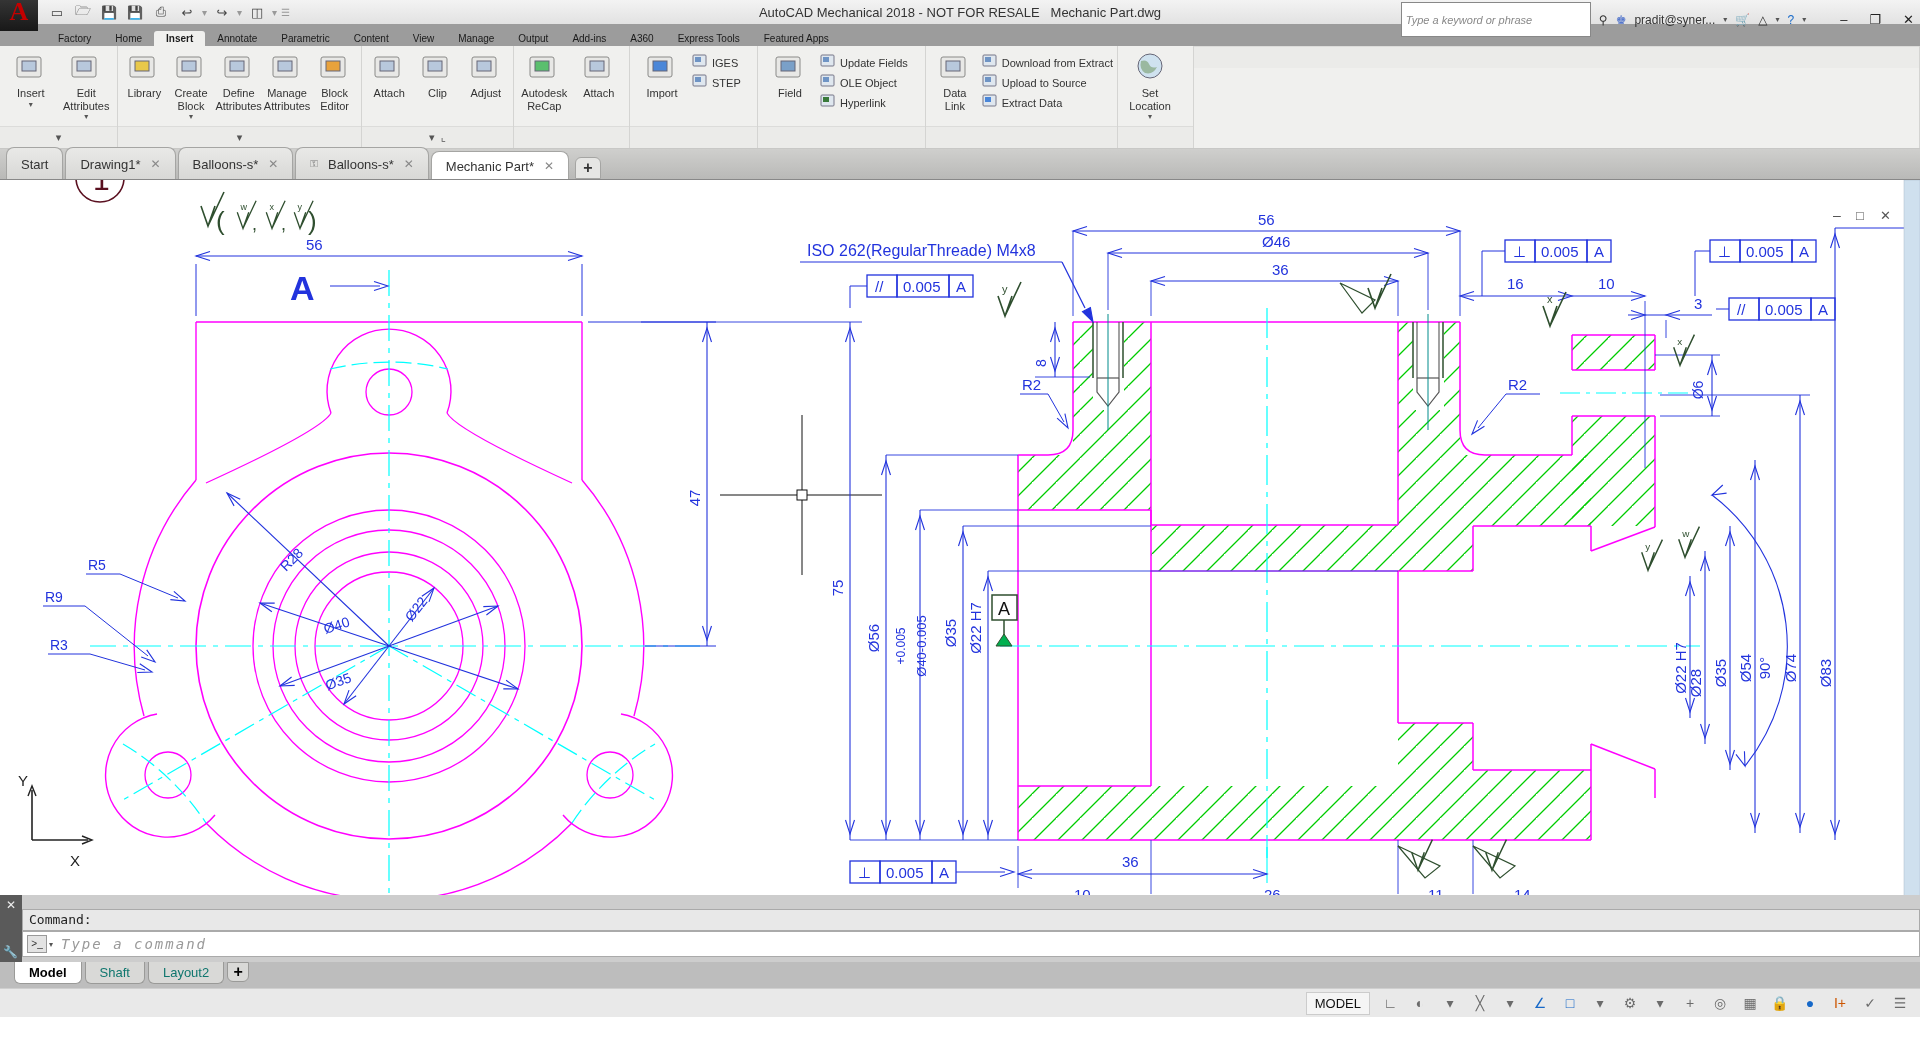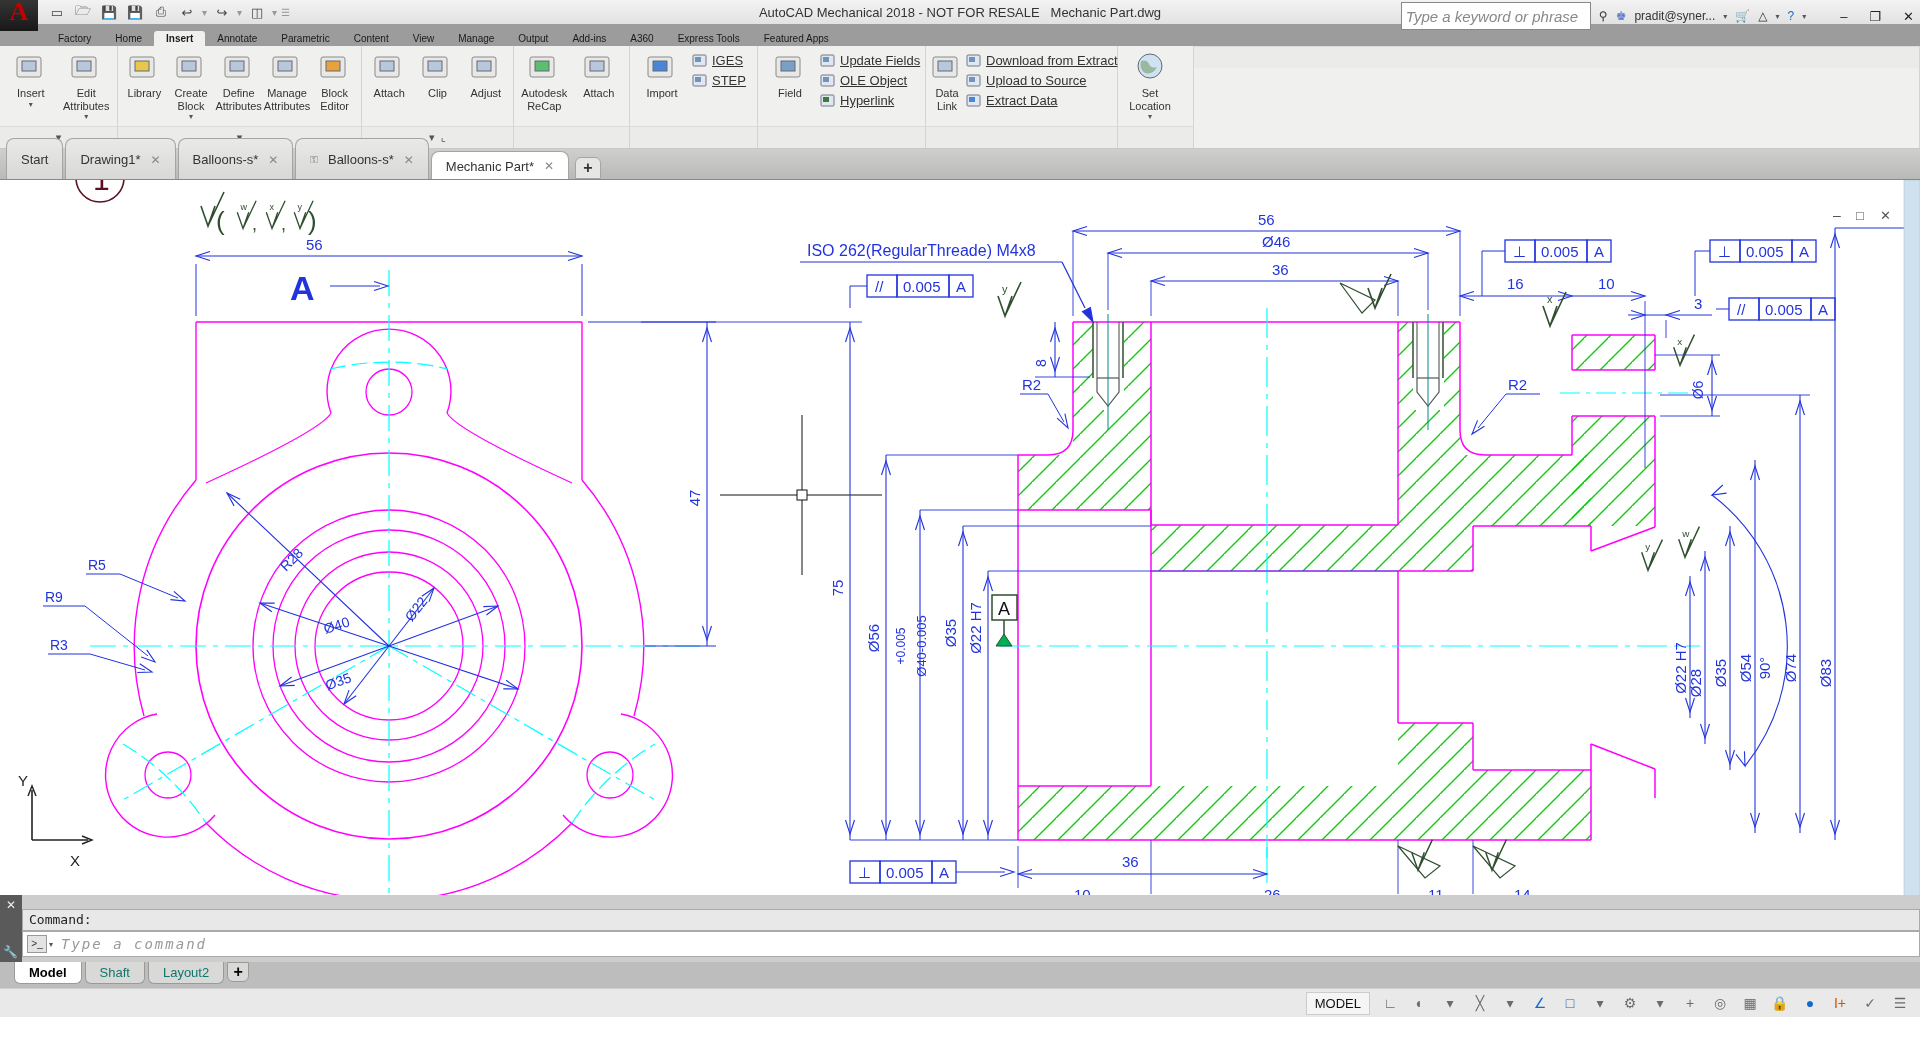--- a/index.html
+++ b/index.html
@@ -6,42 +6,42 @@
   body { width:1920px; height:1039px; font-family:"Liberation Sans",sans-serif; overflow:hidden; background:#fff; }
   
   .titlebar { height:24px; background:linear-gradient(#f3f3f3,#e2e2e2); display:flex; align-items:center; position:relative; }
   .applogo { width:38px; height:38px; background:linear-gradient(#3b3b3b,#181818); display:flex; align-items:center; justify-content:center; z-index:5; }
   .applogo span { color:#c40000; font-size:26px; font-weight:bold; font-family:"Liberation Serif",serif; line-height:1; }
   .qat { display:flex; align-items:center; gap:4px; margin-left:8px; }
   .qat .qi { width:22px; height:18px; display:flex; align-items:center; justify-content:center; font-size:13px; color:#444; }
   .qat .sep { color:#999; font-size:10px; }
   .wintitle { position:absolute; left:0; right:0; text-align:center; font-size:13px; color:#333; pointer-events:none; }
   .tb-right { position:absolute; right:6px; top:2px; display:flex; align-items:center; gap:8px; font-size:12px; color:#333; }
-  .searchbox { width:190px; height:28px; border:1px solid #888; background:#fff; color:#888; font-style:italic; font-size:15px; padding:2px 4px; display:flex; align-items:center; }
+  .searchbox { width:190px; height:35px; border:1px solid #888; background:#fff; color:#888; font-style:italic; font-size:11px; padding:2px 4px; display:flex; align-items:center; }
   .winbtns { display:flex; gap:22px; margin-left:26px; font-size:13px; color:#222; }
   
   .menurow { height:22px; background:#9c9c9c; display:flex; align-items:flex-end; padding-left:46px; }
   .mtab { padding:2px 12px; font-size:10px; color:#1a1a1a; }
   .mtab.active { background:#f0f0ee; border-radius:3px 3px 0 0; font-weight:bold; }
   
   .ribbon { height:103px; background:#f0f0ee; display:flex; border-bottom:1px solid #c8c8c6; }
   .panel { display:flex; flex-direction:column; border-right:1px solid #d4d4d2; }
   .panel-body { flex:1; display:flex; align-items:flex-start; padding:3px 4px; gap:2px; }
   .panel-label { height:22px; border-top:1px solid #dcdcda; font-size:11px; color:#555; text-align:center; line-height:21px; background:#ebebe9; white-space:nowrap; padding:0 8px;}
   .bigbtn { width:56px; display:flex; flex-direction:column; align-items:center; font-size:11px; color:#333; text-align:center; line-height:1.15; padding-top:2px; }
   .bigbtn .bicon { width:34px; height:34px; margin-bottom:2px; }
   .smallcol { display:flex; flex-direction:column; justify-content:flex-start; gap:4px; padding-top:4px; }
-  .smallbtn { display:flex; align-items:flex-start; gap:4px; font-size:13px; color:#333; white-space:nowrap;text-decoration:underline; }
+  .smallbtn { display:flex; align-items:flex-end; gap:4px; font-size:11px; color:#333; white-space:nowrap; }
   .sicon { width:16px; height:16px; flex:none; }
   .caret { font-size:8px; color:#555; }
   .seekbox { width:150px; height:20px; border:1px solid #999; background:#fff; font-size:11px; font-style:italic; color:#777; padding:2px 4px; }
   .seeknote { font-size:11px; color:#333; margin-top:4px; }
   
   .doctabs { height:30px; background:linear-gradient(#cfcfcd,#b9b9b7); display:flex; align-items:flex-end; padding-left:6px; }
-  .dtab { height:41px; padding:5px 14px 4px 14px; font-size:13px; color:#333; background:linear-gradient(#e9e9e7,#d8d8d6); border:1px solid #a5a5a3; border-bottom:none; border-radius:8px 8px 0 0; margin-right:2px; display:flex; align-items:center; gap:10px; }
+  .dtab { height:32px; padding:5px 14px 4px 14px; font-size:13px; color:#333; background:linear-gradient(#e9e9e7,#d8d8d6); border:1px solid #a5a5a3; border-bottom:none; border-radius:8px 8px 0 0; margin-right:2px; display:flex; align-items:center; gap:10px; }
   .dtab.active { background:#fff; height:28px; }
   .dtab .x { color:#888; font-size:12px; }
   .plus-tab { width:26px; height:22px; background:#e6e6e4; border:1px solid #a5a5a3; border-radius:6px 6px 0 0; text-align:center; font-weight:bold; color:#333; line-height:20px; margin-left:4px; }
   
   .canvas { position:relative; height:716px; background:#ffffff; border-top:1px solid #888; }
   .canvas svg { position:absolute; left:0; top:0; }
   
   .cmdzone { height:67px; background:#cdcdcd; position:relative; }
   .cmd-left { position:absolute; left:0; top:0; width:22px; height:100%; background:#5a5a5a; color:#eee; display:flex; flex-direction:column; align-items:center; justify-content:space-between; padding:3px 0; font-size:12px; }
   .cmd-hist { position:absolute; left:22px; right:0; top:14px; height:22px; background:#e8e8e8; border:1px solid #aaa; font-family:"DejaVu Sans Mono",monospace; font-size:13px; color:#222; padding:2px 6px; }

